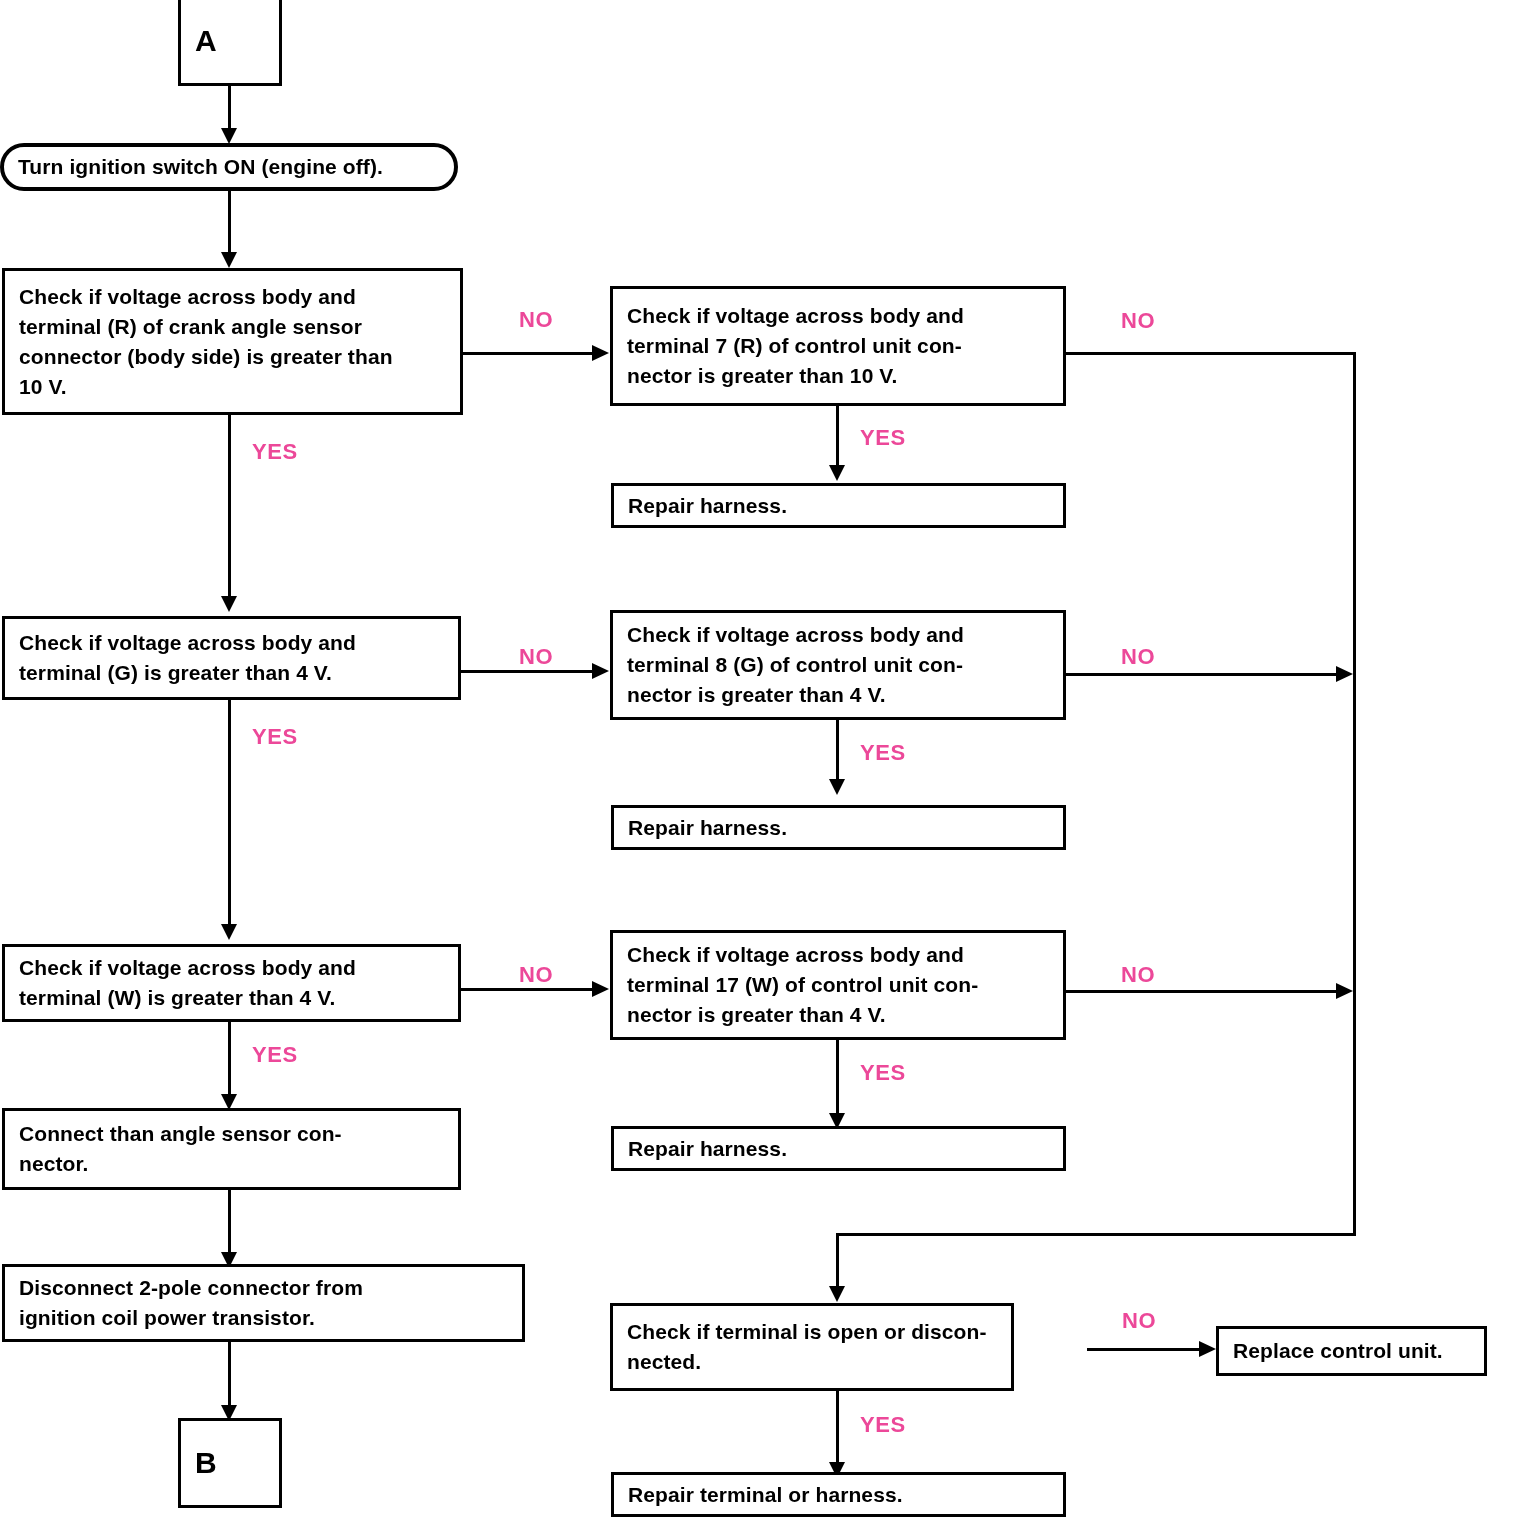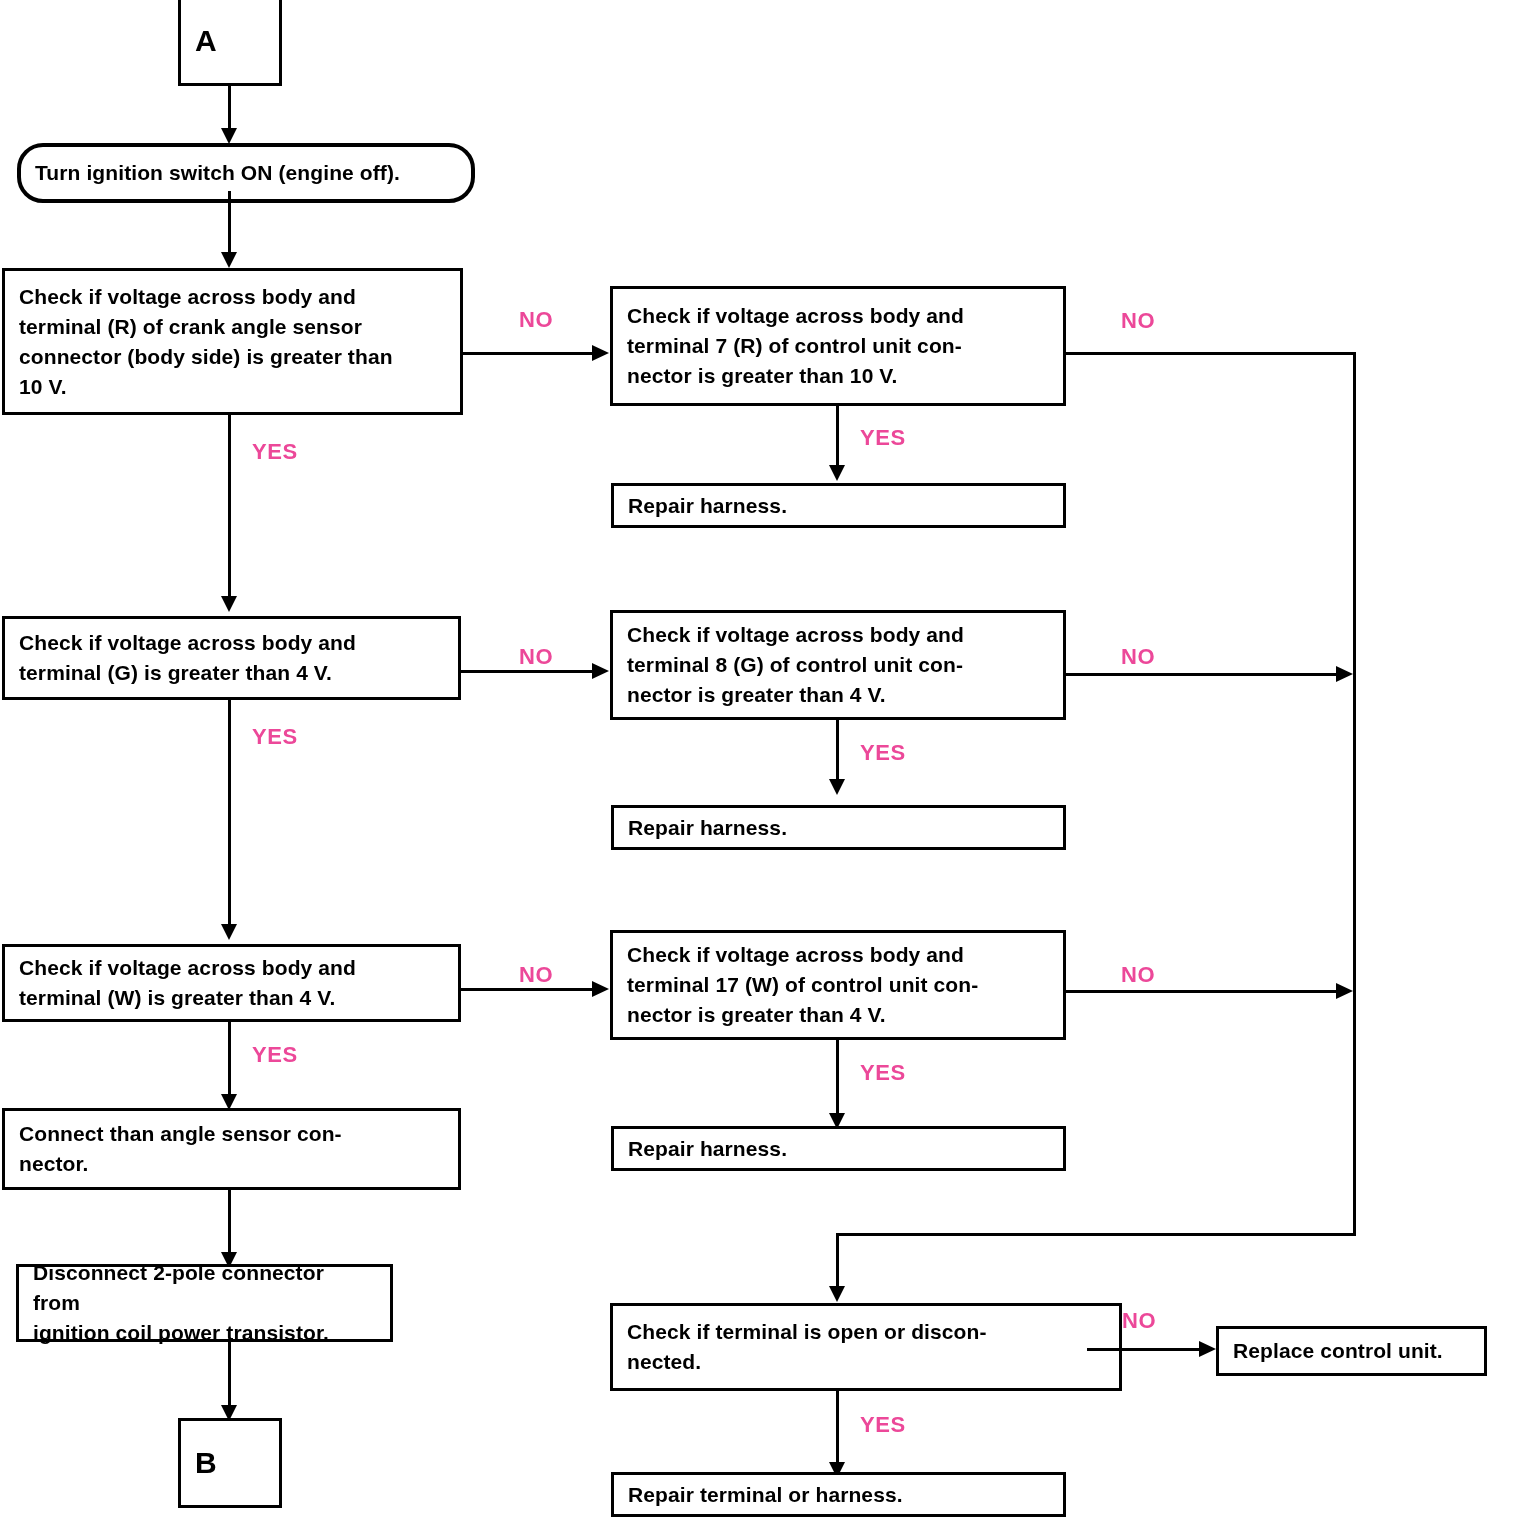--- a/index.html
+++ b/index.html
@@ -83,21 +83,21 @@
 <body>
 
 <div id="canvas">
 
   <div class="node tag" style="left:178px; top:-4px; width:104px; height:90px;">
     <span class="txt">A</span>
   </div>
   <div class="ln lnv" style="left:228px; top:86px; height:50px;"></div>
   <div class="arr arr-down" style="left:221px; top:128px;"></div>
 
-  <div class="node terminal" style="left:17px; top:143px; width:458px; height:60px;">
+  <div class="node terminal" style="left:0; top:143px; width:458px; height:48px;">
     <span class="txt">Turn ignition switch ON (engine off).</span>
   </div>
   <div class="ln lnv" style="left:228px; top:191px; height:64px;"></div>
   <div class="arr arr-down" style="left:221px; top:252px;"></div>
 
   <div class="node" style="left:2px; top:268px; width:461px; height:147px;">
     <span class="txt">Check if voltage across body and
 terminal (R) of crank angle sensor
 connector (body side) is greater than
 10 V.</span>
@@ -137,21 +137,21 @@
   <div class="arr arr-down" style="left:221px; top:1094px;"></div>
   <div class="elabel" style="left:252px; top:1042px;">YES</div>
 
   <div class="node" style="left:2px; top:1108px; width:459px; height:82px;">
     <span class="txt">Connect than angle sensor con-
 nector.</span>
   </div>
   <div class="ln lnv" style="left:228px; top:1190px; height:66px;"></div>
   <div class="arr arr-down" style="left:221px; top:1252px;"></div>
 
-  <div class="node" style="left:16px; top:1264px; width:377px; height:78px;">
+  <div class="node" style="left:2px; top:1264px; width:523px; height:78px;">
     <span class="txt">Disconnect 2-pole connector from
 ignition coil power transistor.</span>
   </div>
   <div class="ln lnv" style="left:228px; top:1342px; height:72px;"></div>
   <div class="arr arr-down" style="left:221px; top:1405px;"></div>
 
   <div class="node tag" style="left:178px; top:1418px; width:104px; height:90px;">
     <span class="txt">B</span>
   </div>
 
@@ -206,21 +206,21 @@
 
   <div class="ln lnh" style="left:1065px; top:990px; width:272px;"></div>
   <div class="arr arr-right" style="left:1336px; top:983px;"></div>
   <div class="elabel" style="left:1121px; top:962px;">NO</div>
 
   <div class="ln lnv" style="left:1353px; top:352px; height:884px;"></div>
   <div class="ln lnh" style="left:836px; top:1233px; width:520px;"></div>
   <div class="ln lnv" style="left:836px; top:1233px; height:58px;"></div>
   <div class="arr arr-down" style="left:829px; top:1286px;"></div>
 
-  <div class="node" style="left:610px; top:1303px; width:512px; height:88px;">
+  <div class="node" style="left:610px; top:1303px; width:404px; height:88px;">
     <span class="txt">Check if terminal is open or discon-
 nected.</span>
   </div>
 
   <div class="ln lnh" style="left:1087px; top:1348px; width:113px;"></div>
   <div class="arr arr-right" style="left:1199px; top:1341px;"></div>
   <div class="elabel" style="left:1122px; top:1308px;">NO</div>
 
   <div class="node" style="left:1216px; top:1326px; width:271px; height:50px;">
     <span class="txt">Replace control unit.</span>

